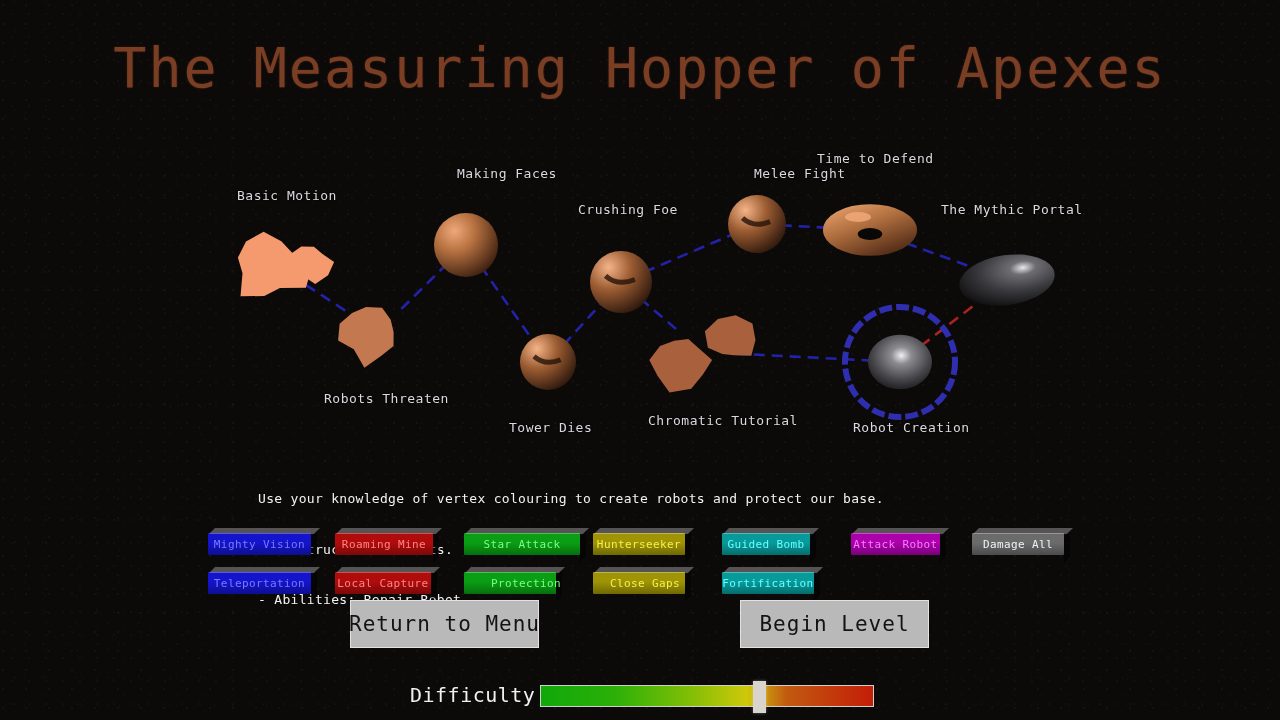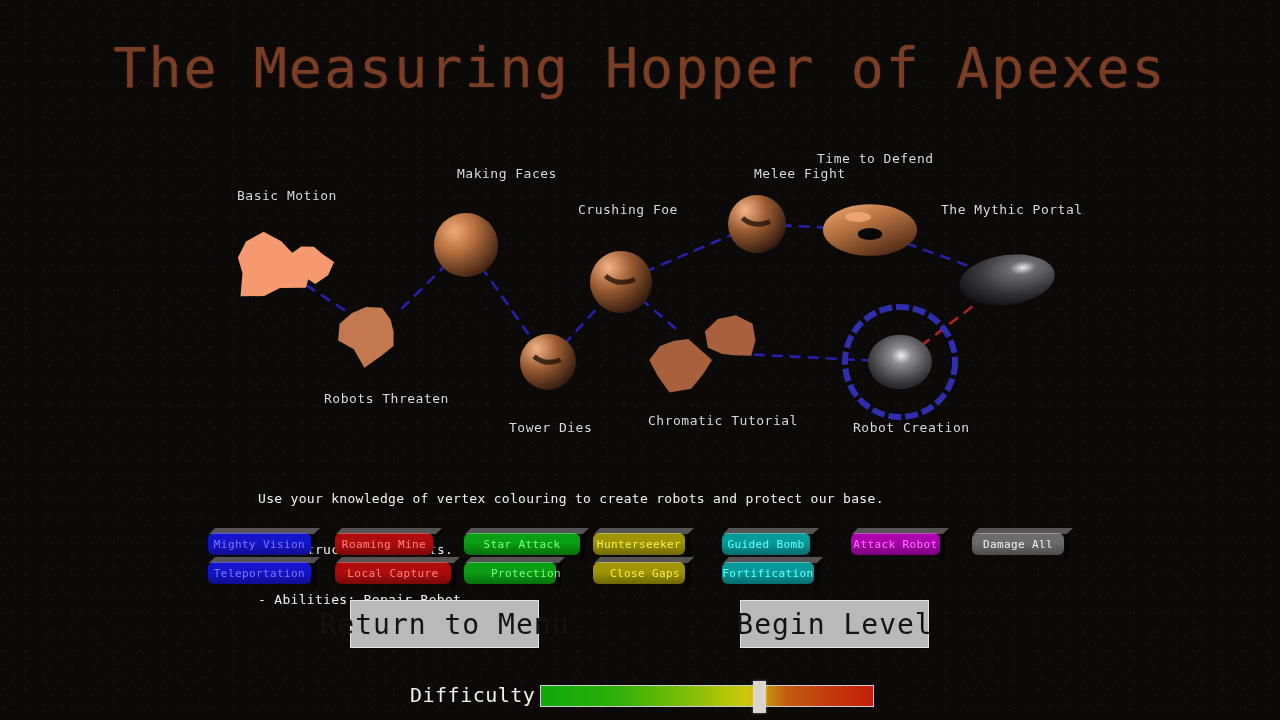--- a/index.html
+++ b/index.html
@@ -79,30 +79,30 @@
   
   #abilities {
     position: absolute;
     left: 0; top: 533px;
     width: 1280px; height: 62px;
   }
   .ab-col { position: absolute; top: 0; }
   .ab-btn {
     position: relative;
     height: 22px;
-    margin-bottom: 7px;
+    margin-bottom: 17px;
     box-sizing: border-box;
     display: flex;
     align-items: center;
     justify-content: center;
     font-size: 11px;
     letter-spacing: 0.4px;
     white-space: nowrap;
     cursor: pointer;
-    border-radius: 6px;
+    border-radius: 1px;
   }
   
   .ab-btn::before {
     content: "";
     position: absolute;
     left: 4px; right: -6px; top: -5px;
     height: 6px;
     transform: skewX(-45deg);
     background: rgba(255,255,255,0.30);
     pointer-events: none;
@@ -126,21 +126,21 @@
     width: 1280px; height: 50px;
   }
   .main-btn {
     position: absolute;
     top: 0;
     height: 48px;
     background: #b9b9b9;
     border: 1px solid #e2e2e2;
     box-sizing: border-box;
     color: #131313;
-    font-size: 28px;
+    font-size: 21px;
     letter-spacing: 1px;
     display: flex;
     align-items: center;
     justify-content: center;
     cursor: pointer;
     white-space: nowrap;
   }
 
   
   #difficulty-row {
@@ -304,21 +304,21 @@
           <span class="ab-label">Mighty Vision</span>
         </div>
         <div class="ab-btn" style="width: 103px; background: linear-gradient(rgb(20, 20, 204) 0%, rgb(20, 20, 204) 45%, rgba(0, 0, 0, 0.3) 100%) rgb(20, 20, 204); color: rgb(122, 122, 255);">
           <span class="ab-label">Teleportation</span>
         </div>
       </div>
       <div class="ab-col" style="left: 335px; width: 98px;">
         <div class="ab-btn" style="width: 98px; background: linear-gradient(rgb(176, 12, 12) 0%, rgb(176, 12, 12) 45%, rgba(0, 0, 0, 0.3) 100%) rgb(176, 12, 12); color: rgb(255, 132, 132);">
           <span class="ab-label">Roaming Mine</span>
         </div>
-        <div class="ab-btn" style="width: 116px; background: linear-gradient(rgb(176, 12, 12) 0%, rgb(176, 12, 12) 45%, rgba(0, 0, 0, 0.3) 100%) rgb(176, 12, 12); color: rgb(255, 132, 132);">
+        <div class="ab-btn" style="width: 96px; background: linear-gradient(rgb(176, 12, 12) 0%, rgb(176, 12, 12) 45%, rgba(0, 0, 0, 0.3) 100%) rgb(176, 12, 12); color: rgb(255, 132, 132);">
           <span class="ab-label">Local Capture</span>
         </div>
       </div>
       <div class="ab-col" style="left: 464px; width: 92px;">
         <div class="ab-btn" style="width: 116px; background: linear-gradient(rgb(10, 158, 20) 0%, rgb(10, 158, 20) 45%, rgba(0, 0, 0, 0.3) 100%) rgb(10, 158, 20); color: rgb(120, 255, 132);">
           <span class="ab-label">Star Attack</span>
         </div>
         <div class="ab-btn" style="width: 92px; background: linear-gradient(rgb(10, 158, 20) 0%, rgb(10, 158, 20) 45%, rgba(0, 0, 0, 0.3) 100%) rgb(10, 158, 20); color: rgb(120, 255, 132); padding-left: 32px;">
           <span class="ab-label">Protection</span>
         </div>

